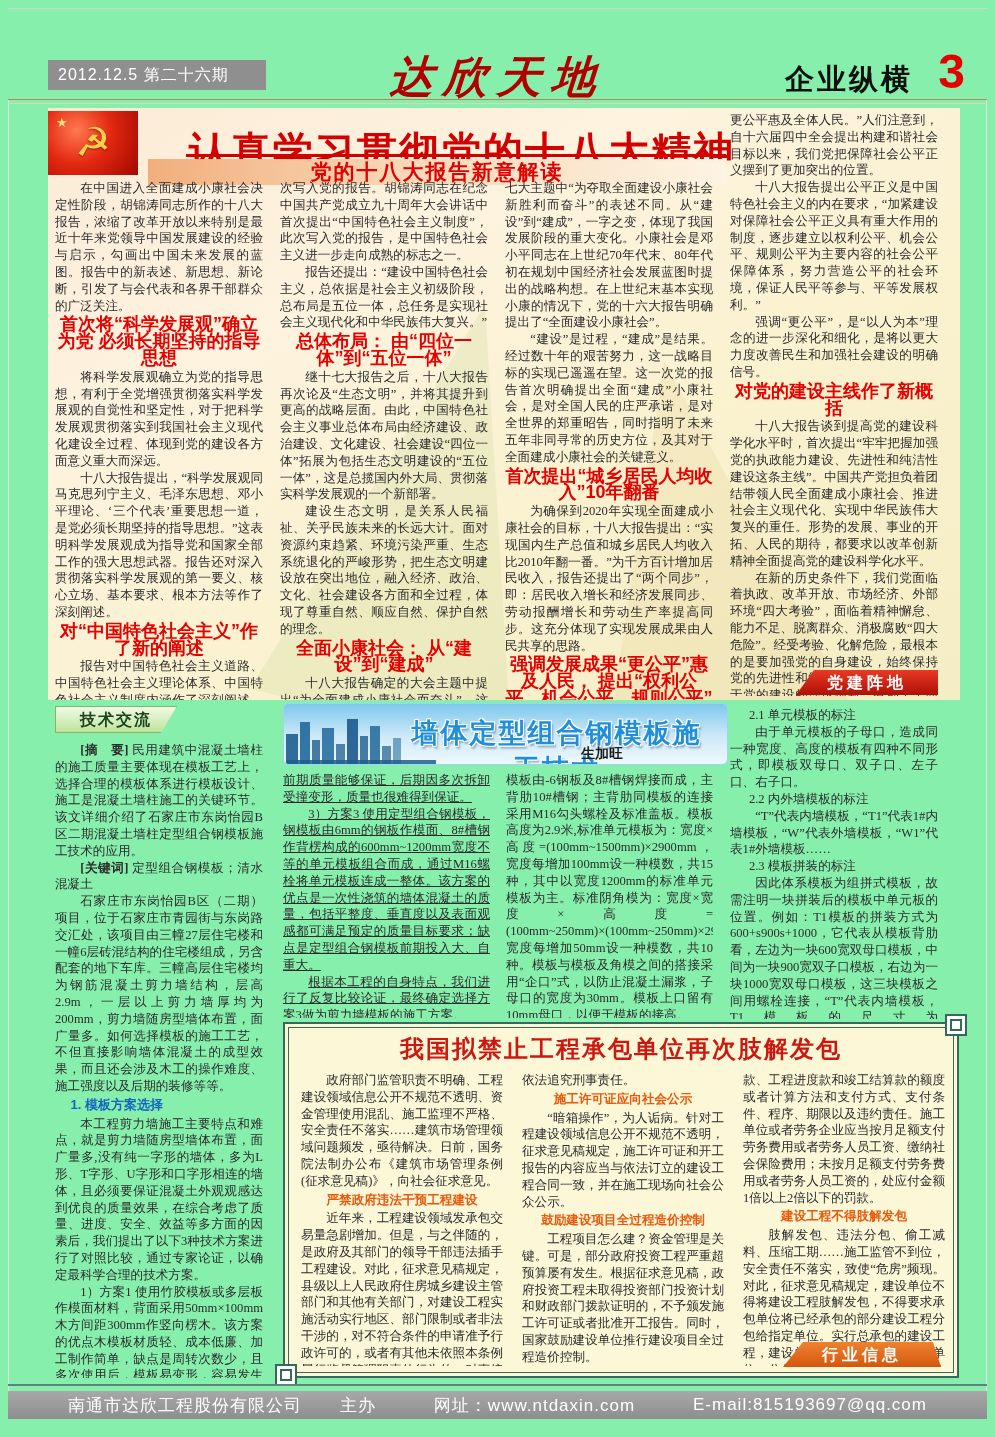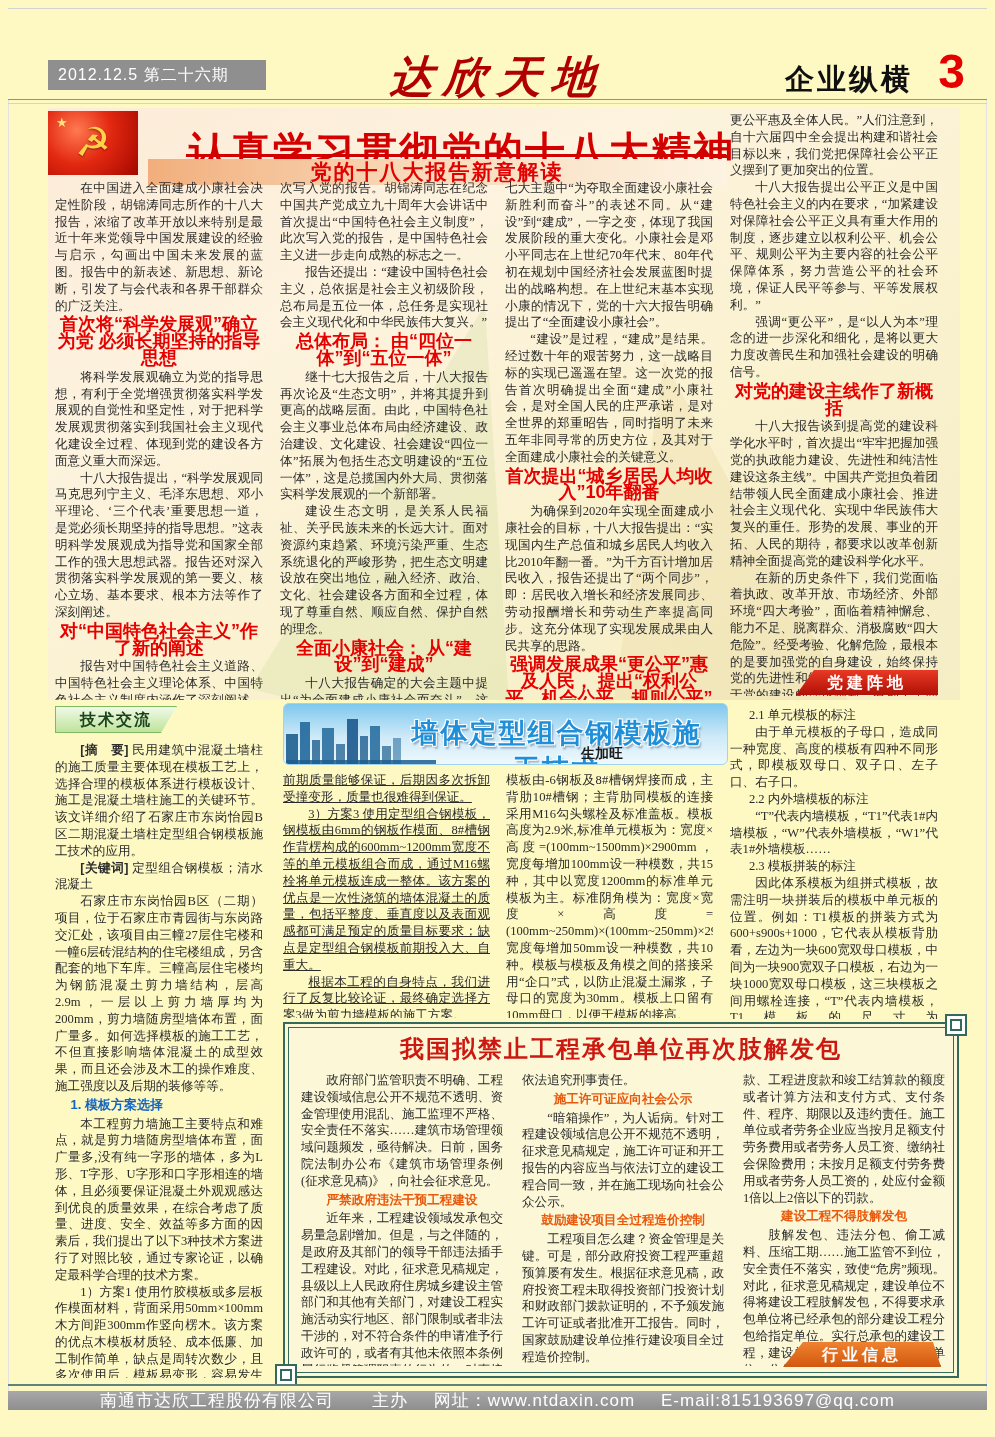--- a/index.html
+++ b/index.html
@@ -1,16 +1,16 @@
 <!DOCTYPE html>
 <html><head>
 <meta charset="utf-8">
 <style>
   html,body { margin:0; padding:0; background:#e9e9e9; }
-  .page { position:relative; width:995px; height:1437px; margin:0 auto; background:#fef9c3;
+  .page { position:relative; width:995px; height:1437px; margin:0 auto; background:#86efac;
           font-family:"Liberation Serif", serif; overflow:hidden; }
 
   
   .top-edge   { position:absolute; left:8px; right:8px; top:8px; height:1px; background:#d2d2d2; }
   .side-line  { position:absolute; top:100px; bottom:46px; width:1px; background:#e2e2e2; }
   .side-line.l{ left:8px; } .side-line.r{ right:8px; }
   .header-rule{ position:absolute; left:8px; right:8px; top:99px; height:3px;
                 border-top:1px solid #b4885c; border-bottom:1px solid #e0d2b4; }
   .pre-footer-line { position:absolute; left:8px; right:8px; top:1384px; height:2px; background:#5d837c; }
 
@@ -54,21 +54,21 @@
   .col { position:absolute; text-align:justify; font-size:12.6px; line-height:16.8px; color:#2b2b2b; overflow:hidden; }
   .col p { margin:0; text-indent:2em; }
   .col p.cont { text-indent:0; }
   .rh { color:#e60000; font-family:"Liberation Sans",sans-serif; font-weight:bold; text-align:center;
         text-indent:0 !important; font-size:18px; margin:2px 0 !important; }
   .bh { color:#1565c0; font-family:"Liberation Sans",sans-serif; font-weight:bold;
         text-indent:1.2em !important; font-size:13px; margin:2px 0 !important; }
   .oh { color:#e8590c; font-family:"Liberation Sans",sans-serif; font-weight:bold; text-align:center;
         text-indent:0 !important; margin:2px 0 !important; }
   .sh { text-indent:1.5em !important; }
-  .lbl { font-weight:bold; font-family:Liberation Sans, sans-serif; }
+  .lbl { font-weight:bold; font-family:Liberation Serif, serif; }
 
   .mcol1 { left:7px;   top:72px; width:208px; height:520px; }
   .mcol2 { left:232px; top:72px; width:208px; height:520px; }
   .mcol3 { left:457px; top:72px; width:208px; height:520px; }
   .mcol4 { left:682px; top:4px;  width:208px; height:584px; }
 
   .badge-red { position:absolute; left:748px; top:562px; width:142px; height:25px;
       background:linear-gradient(180deg,#e83a25,#b01005);
       clip-path:polygon(18px 0,100% 0,100% 100%,0 100%);
       color:#fff; font-family:"Liberation Sans",sans-serif; font-weight:bold; font-size:16px;
@@ -110,24 +110,24 @@
   .corner::before { content:""; position:absolute; inset:3px; border:2px solid #34695c; }
   .corner.tr { top:-10px; right:-10px; }
   .corner.bl { bottom:-10px; left:-10px; }
   .badge-orange { position:absolute; right:16px; bottom:9px; width:158px; height:25px;
       background:linear-gradient(180deg,#ef8230,#d2570e);
       clip-path:polygon(20px 0,calc(100% - 8px) 0,100% 100%,0 100%);
       color:#fff; font-family:"Liberation Sans",sans-serif; font-weight:bold; font-size:16px;
       line-height:25px; text-align:center; letter-spacing:4px; }
 
   
-  .footer { position:absolute; left:8px; top:1391px; width:979px; height:19px;
+  .footer { position:absolute; left:8px; top:1391px; width:979px; height:28px;
       background:linear-gradient(180deg,#a8a8a8,#8e8e8e); color:#fff;
       font-family:"Liberation Sans",sans-serif; font-size:17px; display:flex; align-items:center;
-      box-sizing:border-box; padding:0 92px; justify-content:space-between; letter-spacing:1px; }
+      box-sizing:border-box; padding:0 60px; justify-content:space-between; letter-spacing:1px; }
   .footer .f-left { display:flex; gap:38px; }
 </style>
 </head>
 <body>
 
 <div class="page">
 
   <div class="top-edge"></div>
   <div class="side-line l"></div>
   <div class="side-line r"></div>

